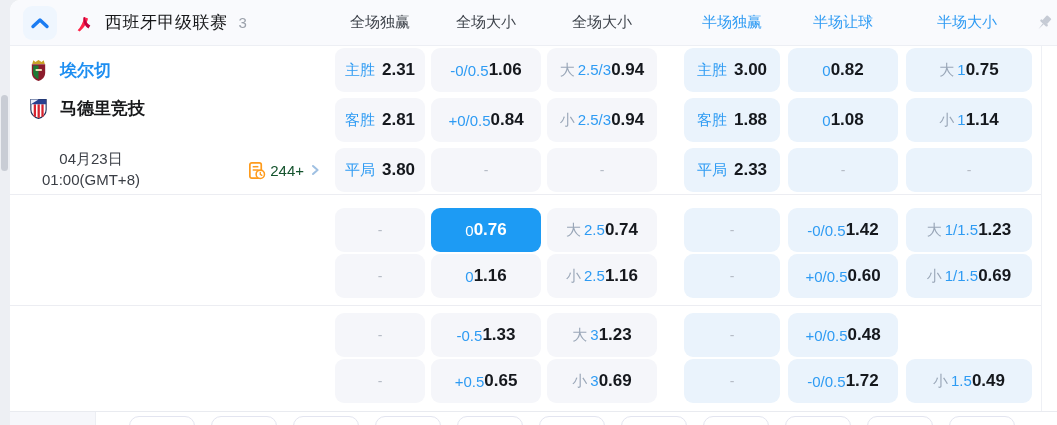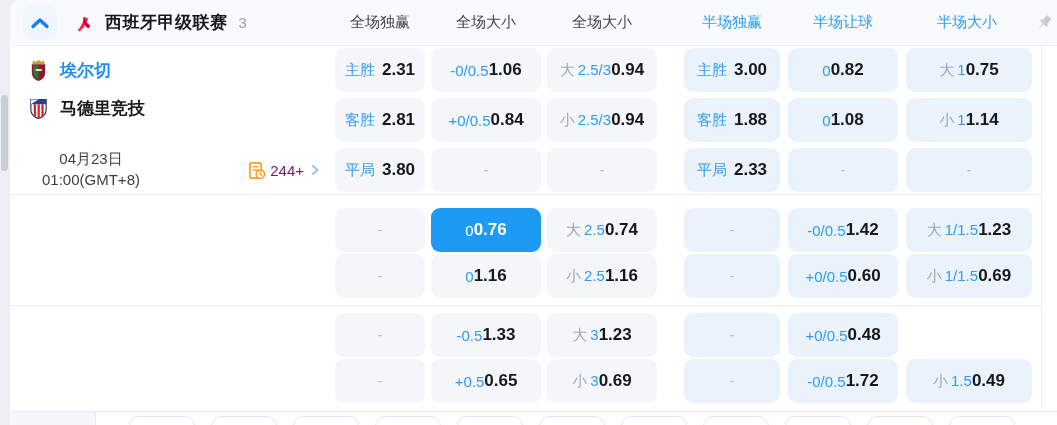--- a/index.html
+++ b/index.html
@@ -11,40 +11,40 @@
   .gutter { position:absolute; left:0; top:0; width:10px; height:425px; background:#edeff3; }
   .gutter .thumb { position:absolute; left:1px; top:95px; width:7px; height:76px; border-radius:4px; background:#c9cdd5; }
 
   .card { position:absolute; left:10px; top:0; right:0; bottom:0; background:#fff; border-radius:10px 0 0 0; overflow:hidden; }
 
   
   .header { height:46px; background:#f9fafd; border-bottom:1px solid #edeff4; display:flex; align-items:center; border-radius:10px 0 0 0; }
   .h-left { width:325px; flex:none; display:flex; align-items:center; }
   .collapse-btn { width:34px; height:34px; margin-left:13px; border-radius:9px; background:#eff6fe; display:flex; align-items:center; justify-content:center; cursor:pointer; }
   .league-logo { margin-left:16px; width:22px; height:22px; display:flex; }
-  .h-title { margin-left:10px; font-weight:700; font-size:17px; color:#17181a; letter-spacing:.5px; }
+  .h-title { margin-left:10px; font-weight:400; font-size:17px; color:#17181a; letter-spacing:.5px; }
   .h-count { margin-left:11px; font-size:15px; color:#9ba1ab; }
   .h-col { flex:none; text-align:center; font-size:15px; color:#3f444c; cursor:pointer; }
   .h-c0 { width:90px; } .h-c1 { width:110px; margin-left:6px; } .h-c2 { width:110px; margin-left:6px; }
   .h-c3 { width:96px; margin-left:27px; } .h-c4 { width:110px; margin-left:8px; } .h-c5 { width:122px; margin-left:8px; }
   .h-col.blue { color:#2f9bf3; }
   .h-pin { flex:1; display:flex; justify-content:flex-end; padding-right:3px; cursor:pointer; }
 
   
   .grid-body { position:relative; }
   .info-overlay { position:absolute; left:0; top:0; width:325px; z-index:2; }
   .team { position:absolute; left:18px; display:flex; align-items:center; height:44px; cursor:pointer; }
   .team-1 { top:2px; } .team-2 { top:40px; }
   .crest { width:21px; height:23px; margin-right:11px; flex:none; }
   .team-name { font-size:17px; font-weight:700; color:#17181a; white-space:nowrap; }
   .team-1 .team-name { color:#1d8ef1; }
   .meta-row { position:absolute; top:102px; left:0; width:325px; height:44px; display:flex; align-items:center; }
   .datetime { margin-left:12px; width:138px; text-align:center; font-size:15px; color:#3a3e45; line-height:1.38; }
   .markets { margin-left:auto; margin-right:13px; display:flex; align-items:center; gap:4px; cursor:pointer; }
-  .markets .cnt { color:#701a75; font-size:15px; }
+  .markets .cnt { color:#14532d; font-size:15px; }
 
   .section { padding:2px 0; }
   .sec-2 { border-top:1px solid #ecedf2; padding:13px 0 7px; }
   .sec-3 { border-top:1px solid #ecedf2; padding:7px 0 7px; }
   .row { display:flex; align-items:center; height:44px; margin-bottom:6px; padding-left:325px; }
   .sec-2 .row, .sec-3 .row { margin-bottom:2px; }
   .row:last-child { margin-bottom:0; }
 
   .cell { height:44px; border-radius:9px; background:#f5f6fa; display:flex; align-items:center;
           justify-content:center; padding:0 12px; flex:none; cursor:pointer; }

